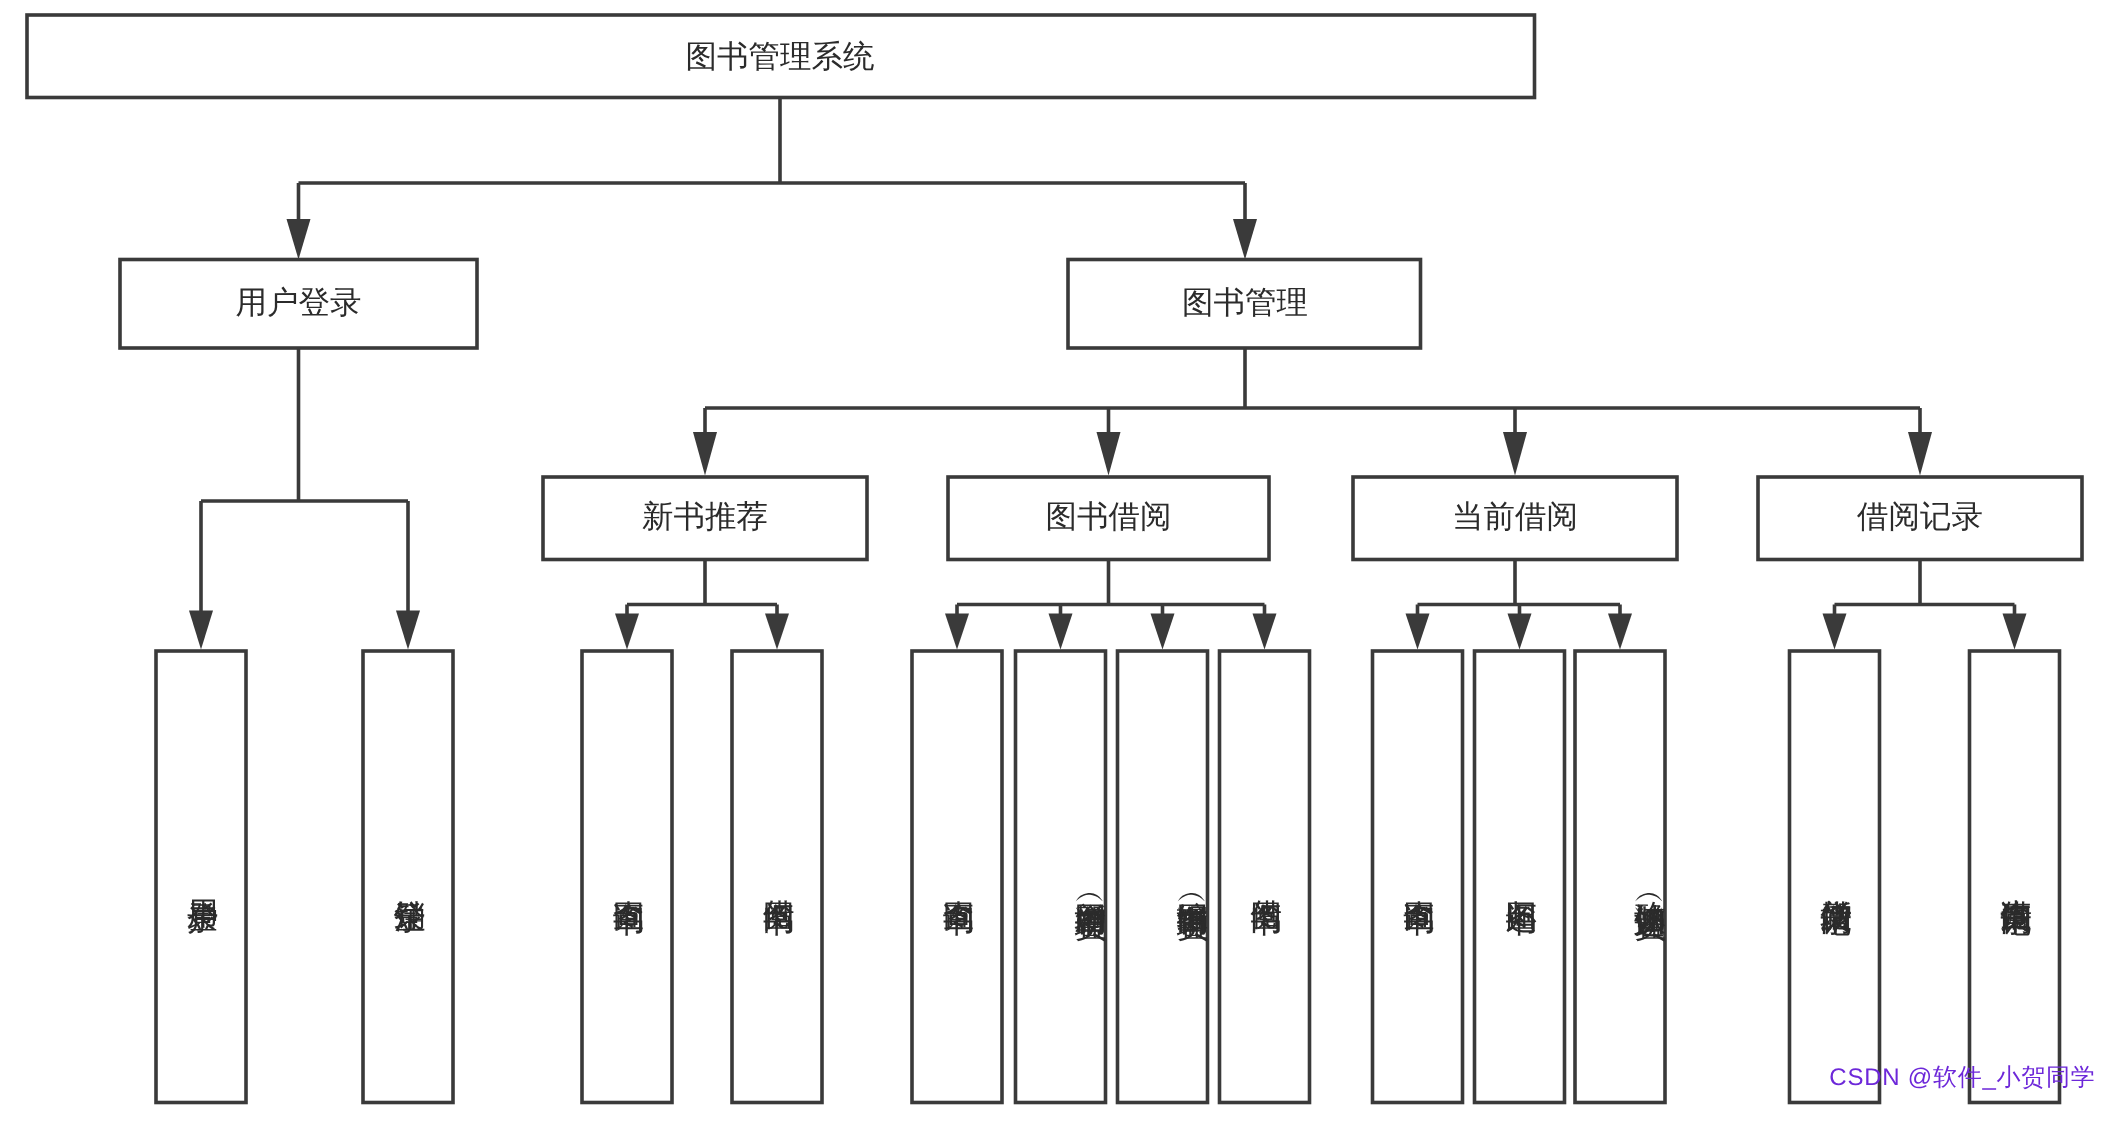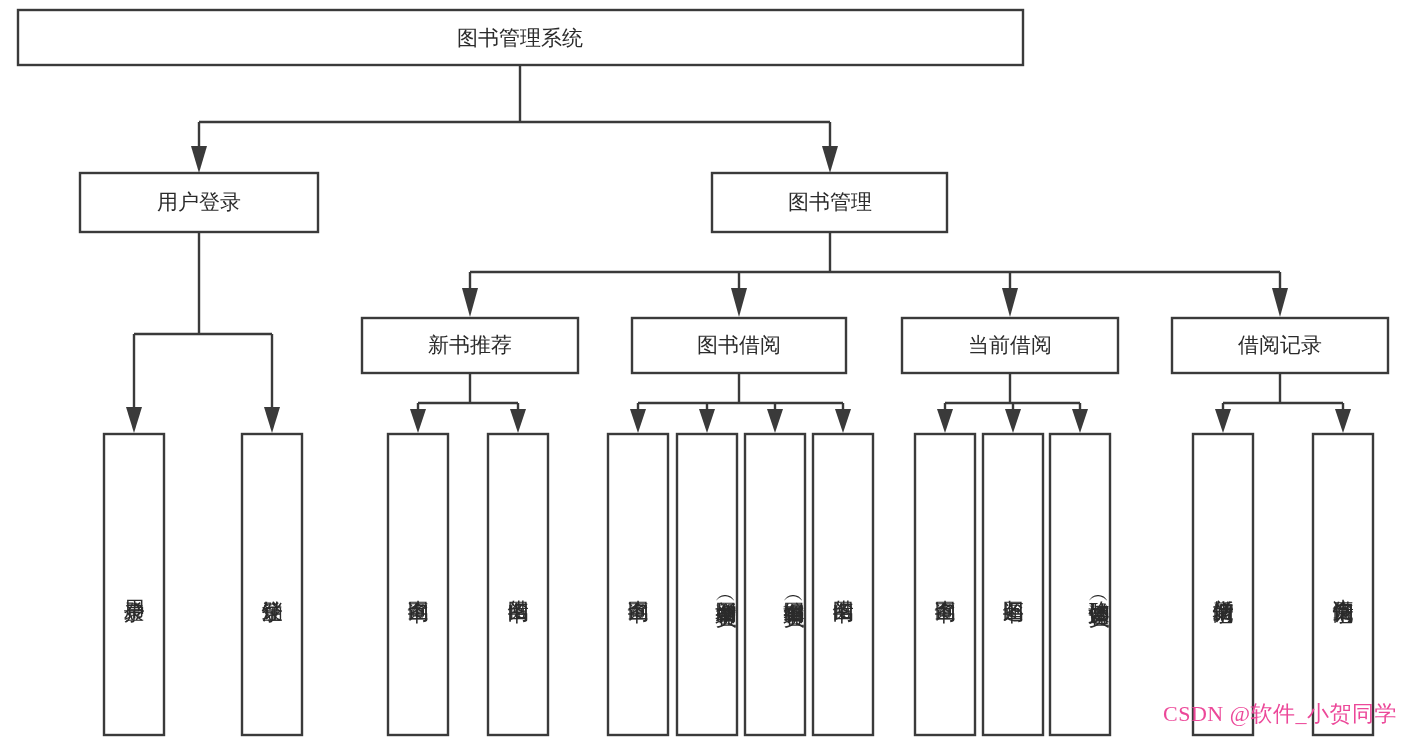--- a/index.html
+++ b/index.html
@@ -63,23 +63,23 @@
     align-items: center;
     justify-content: center;
     text-align: center;
     white-space: nowrap;
     pointer-events: none;
   }
   .watermark {
     position: absolute;
     right: 8px;
     bottom: 4px;
-    font-family: Liberation Serif, serif;
-    font-size: 22px;
-    color: #ec4899;
+    font-family: Liberation Sans, sans-serif;
+    font-size: 16px;
+    color: #6d28d9;
     letter-spacing: 0.5px;
     white-space: nowrap;
   }
 </style>
 </head>
 <body>
 
 <div id="diagram-root">
 
   <svg id="flow-svg" viewBox="0 0 1405 747">

